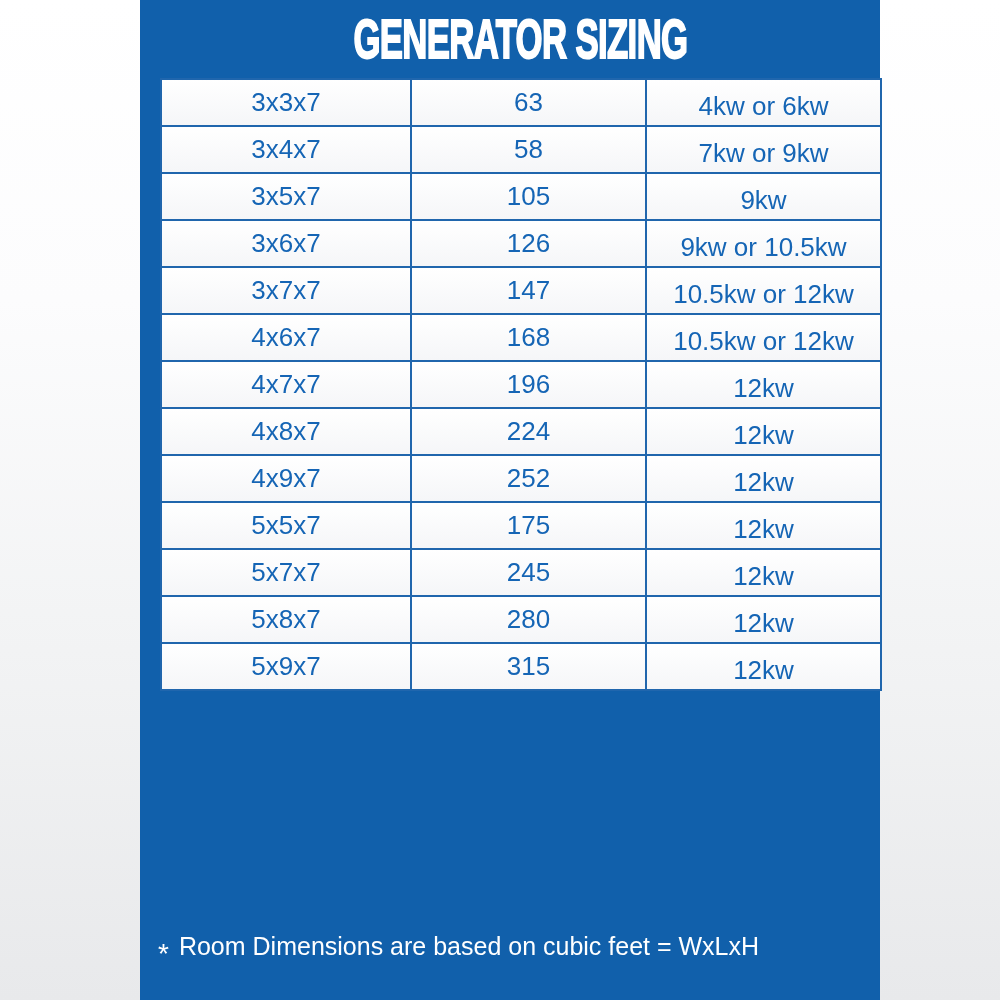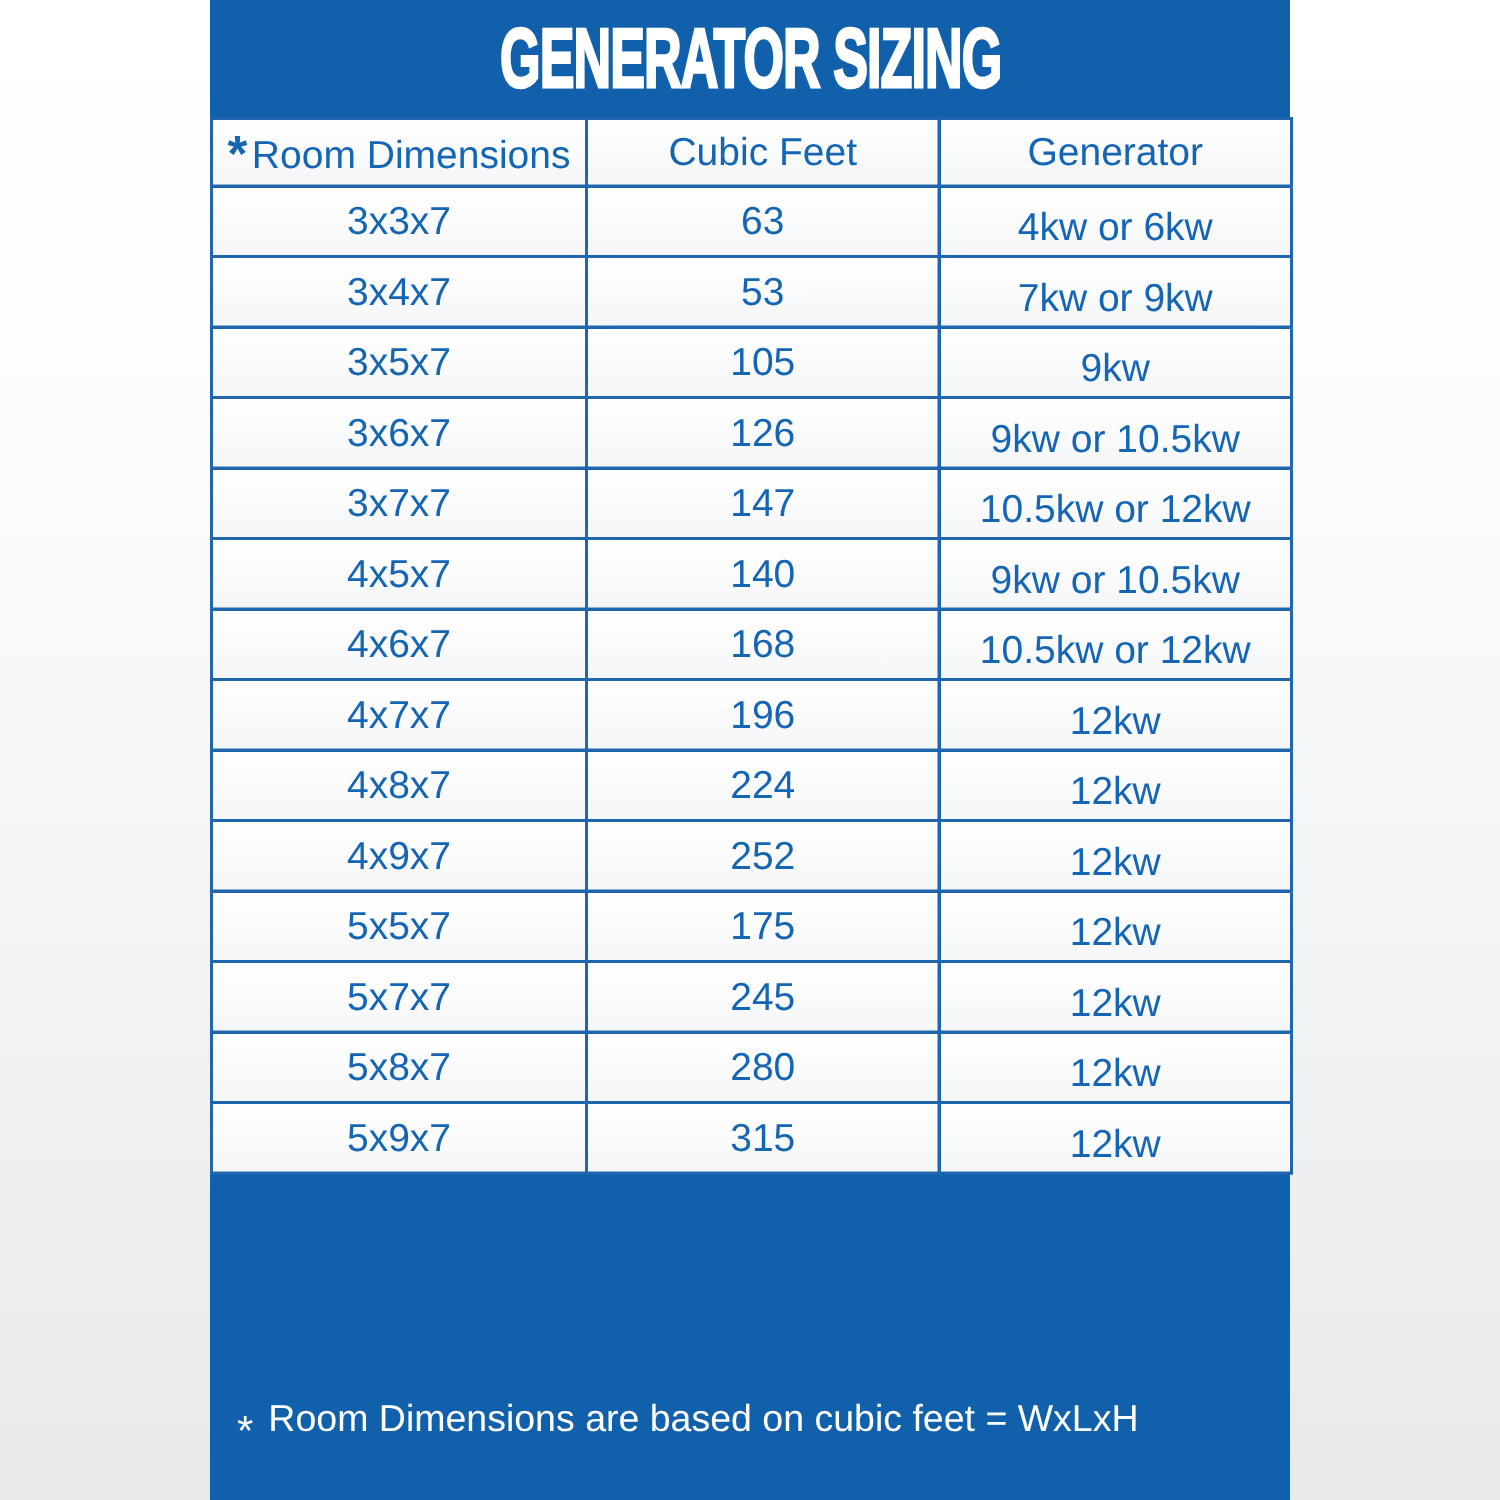--- a/index.html
+++ b/index.html
@@ -7,20 +7,21 @@
     width: 1000px; height: 1000px;
     overflow: hidden;
     font-family: "Liberation Sans", sans-serif;
     background: linear-gradient(180deg, #ffffff 0%, #fcfcfd 30%, #f2f3f4 65%, #e8e9eb 100%);
   }
   .panel {
     position: absolute;
     left: 140px; top: 0;
     width: 720px; height: 1000px;
     background: #1160ab;
+    padding-left: 20px;
   }
   .title-band {
     height: 78px;
     display: flex; align-items: center; justify-content: center;
     overflow: hidden;
   }
   .title-text {
     color: #ffffff;
     font-weight: bold;
     font-size: 56px;
@@ -88,54 +89,44 @@
     <span class="title-text">GENERATOR SIZING</span>
   </div>
 
   <table class="sizing">
     <colgroup>
         <col class="c1">
         <col class="c2">
         <col class="c3">
       </colgroup>
     <tbody>
-      <tr class="hdr">
-        <td><span class="hdr-ast">*</span><span>Room Dimensions</span></td>
-        <td><span>Cubic Feet</span></td>
-        <td><span>Generator</span></td>
-      </tr>
       <tr>
         <td><span class="val">3x3x7</span></td>
         <td><span class="val">63</span></td>
         <td class="gen"><span class="val">4kw or 6kw</span></td>
       </tr>
       <tr>
         <td><span class="val">3x4x7</span></td>
-        <td><span class="val">53</span></td>
+        <td><span class="val">58</span></td>
         <td class="gen"><span class="val">7kw or 9kw</span></td>
       </tr>
       <tr>
         <td><span class="val">3x5x7</span></td>
         <td><span class="val">105</span></td>
         <td class="gen"><span class="val">9kw</span></td>
       </tr>
       <tr>
         <td><span class="val">3x6x7</span></td>
         <td><span class="val">126</span></td>
         <td class="gen"><span class="val">9kw or 10.5kw</span></td>
       </tr>
       <tr>
         <td><span class="val">3x7x7</span></td>
         <td><span class="val">147</span></td>
         <td class="gen"><span class="val">10.5kw or 12kw</span></td>
-      </tr>
-      <tr>
-        <td><span class="val">4x5x7</span></td>
-        <td><span class="val">140</span></td>
-        <td class="gen"><span class="val">9kw or 10.5kw</span></td>
       </tr>
       <tr>
         <td><span class="val">4x6x7</span></td>
         <td><span class="val">168</span></td>
         <td class="gen"><span class="val">10.5kw or 12kw</span></td>
       </tr>
       <tr>
         <td><span class="val">4x7x7</span></td>
         <td><span class="val">196</span></td>
         <td class="gen"><span class="val">12kw</span></td>

